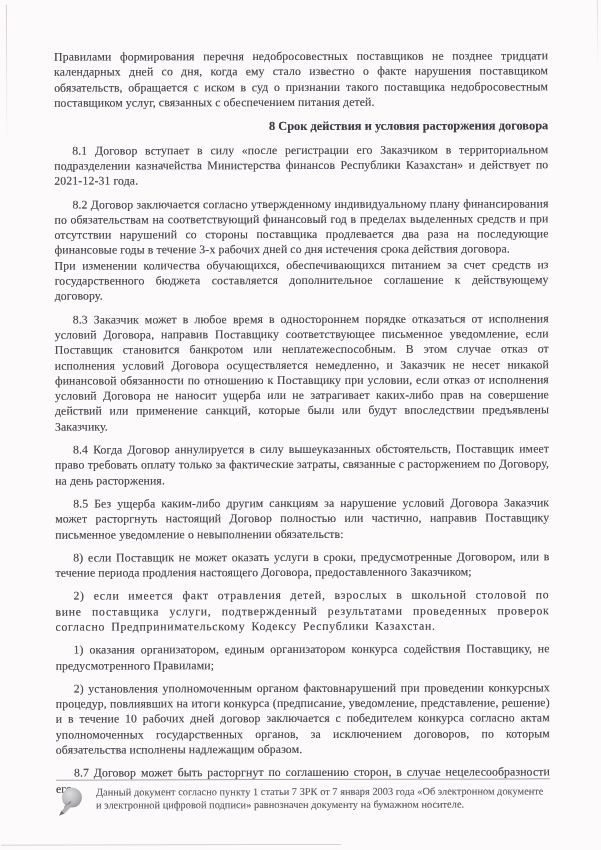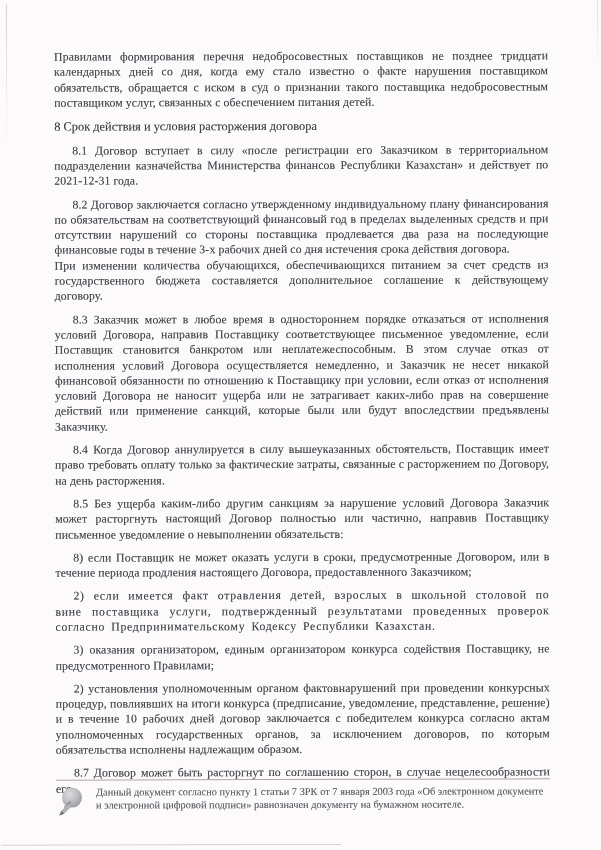--- a/index.html
+++ b/index.html
@@ -54,23 +54,23 @@
     letter-spacing: 0.1px;
     text-shadow: 0 0 0.6px rgba(68,68,76,0.45);
   }
   .para.cont { text-indent: 0; margin-top: 0; }
   .para.flush { text-indent: 0; margin-top: 0; }
   .para.spread { word-spacing: 2.5px; letter-spacing: 0.7px; }
   .heading {
     margin: 9px 0 2px 0;
     font-size: 12.4px;
     line-height: 15.5px;
-    font-weight: normal;
+    font-weight: bold;
     color: #3d3d45;
-    text-align: left;
+    text-align: right;
     text-shadow: 0 0 0.6px rgba(61,61,69,0.45);
   }
   .footer {
     position: absolute;
     left: 55px;
     right: 52px;
     top: 779px;
     border-top: 1px solid #a9a5aa;
     padding-top: 5px;
     display: flex;
@@ -106,21 +106,21 @@
     <h2 class="heading">8 Срок действия и условия расторжения договора</h2>
 
     <p class="para">8.1 Договор вступает в силу «после регистрации его Заказчиком в территориальном подразделении казначейства Министерства финансов Республики Казахстан» и действует по 2021-12-31 года.</p>
     <p class="para">8.2 Договор заключается согласно утвержденному индивидуальному плану финансирования по обязательствам на соответствующий финансовый год в пределах выделенных средств и при отсутствии нарушений со стороны поставщика продлевается два раза на последующие финансовые годы в течение 3-х рабочих дней со дня истечения срока действия договора.</p>
     <p class="para flush">При изменении количества обучающихся, обеспечивающихся питанием за счет средств из государственного бюджета составляется дополнительное соглашение к действующему договору.</p>
     <p class="para">8.3 Заказчик может в любое время в одностороннем порядке отказаться от исполнения условий Договора, направив Поставщику соответствующее письменное уведомление, если Поставщик становится банкротом или неплатежеспособным. В этом случае отказ от исполнения условий Договора осуществляется немедленно, и Заказчик не несет никакой финансовой обязанности по отношению к Поставщику при условии, если отказ от исполнения условий Договора не наносит ущерба или не затрагивает каких-либо прав на совершение действий или применение санкций, которые были или будут впоследствии предъявлены Заказчику.</p>
     <p class="para">8.4 Когда Договор аннулируется в силу вышеуказанных обстоятельств, Поставщик имеет право требовать оплату только за фактические затраты, связанные с расторжением по Договору, на день расторжения.</p>
     <p class="para">8.5 Без ущерба каким-либо другим санкциям за нарушение условий Договора Заказчик может расторгнуть настоящий Договор полностью или частично, направив Поставщику письменное уведомление о невыполнении обязательств:</p>
     <p class="para">8) если Поставщик не может оказать услуги в сроки, предусмотренные Договором, или в течение периода продления настоящего Договора, предоставленного Заказчиком;</p>
     <p class="para spread">2) если имеется факт отравления детей, взрослых в школьной столовой по вине поставщика услуги, подтвержденный результатами проведенных проверок согласно Предпринимательскому Кодексу Республики Казахстан.</p>
-    <p class="para">3) оказания организатором, единым организатором конкурса содействия Поставщику, не предусмотренного Правилами;</p>
+    <p class="para">1) оказания организатором, единым организатором конкурса содействия Поставщику, не предусмотренного Правилами;</p>
     <p class="para">2) установления уполномоченным органом фактовнарушений при проведении конкурсных процедур, повлиявших на итоги конкурса (предписание, уведомление, представление, решение) и в течение 10 рабочих дней договор заключается с победителем конкурса согласно актам уполномоченных государственных органов, за исключением договоров, по которым обязательства исполнены надлежащим образом.</p>
     <p class="para">8.7 Договор может быть расторгнут по соглашению сторон, в случае нецелесообразности его</p>
   </div>
 
   <div class="footer">
     <span class="seal">
       <svg width="30" height="30" viewBox="0 0 30 30" aria-hidden="true">
         <defs>
           <radialGradient id="sealGrad" cx="38%" cy="32%" r="75%">
             <stop offset="0%" stop-color="#dddcde"></stop>

